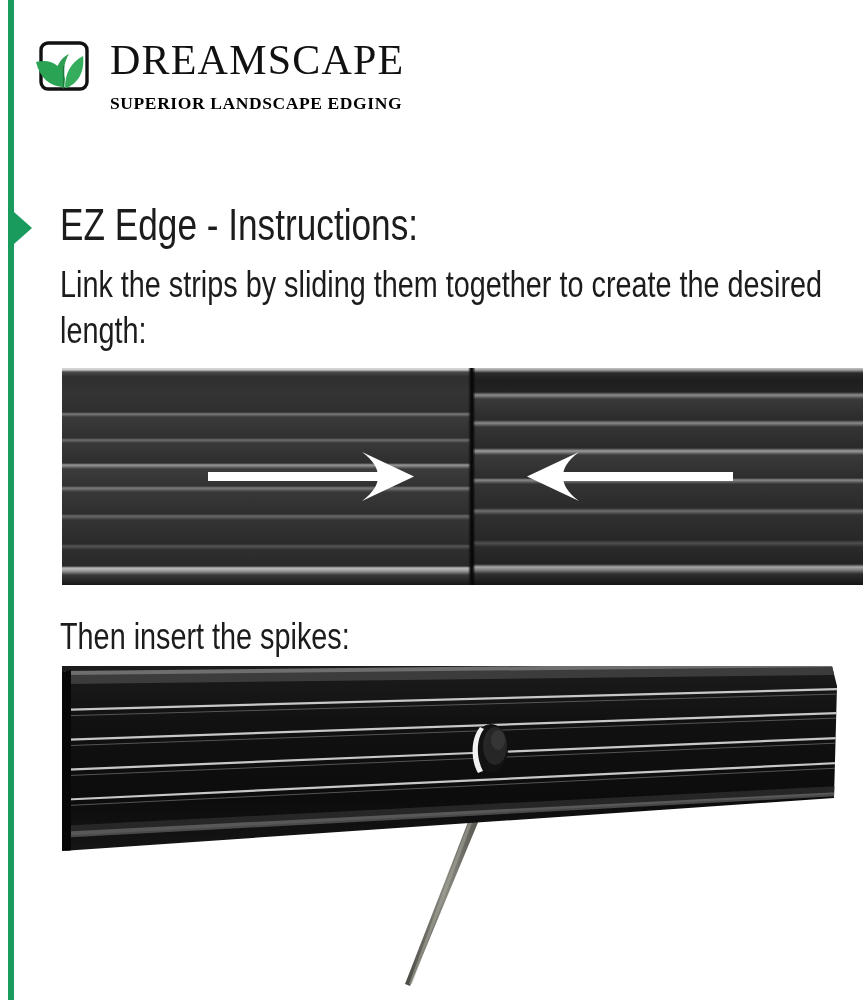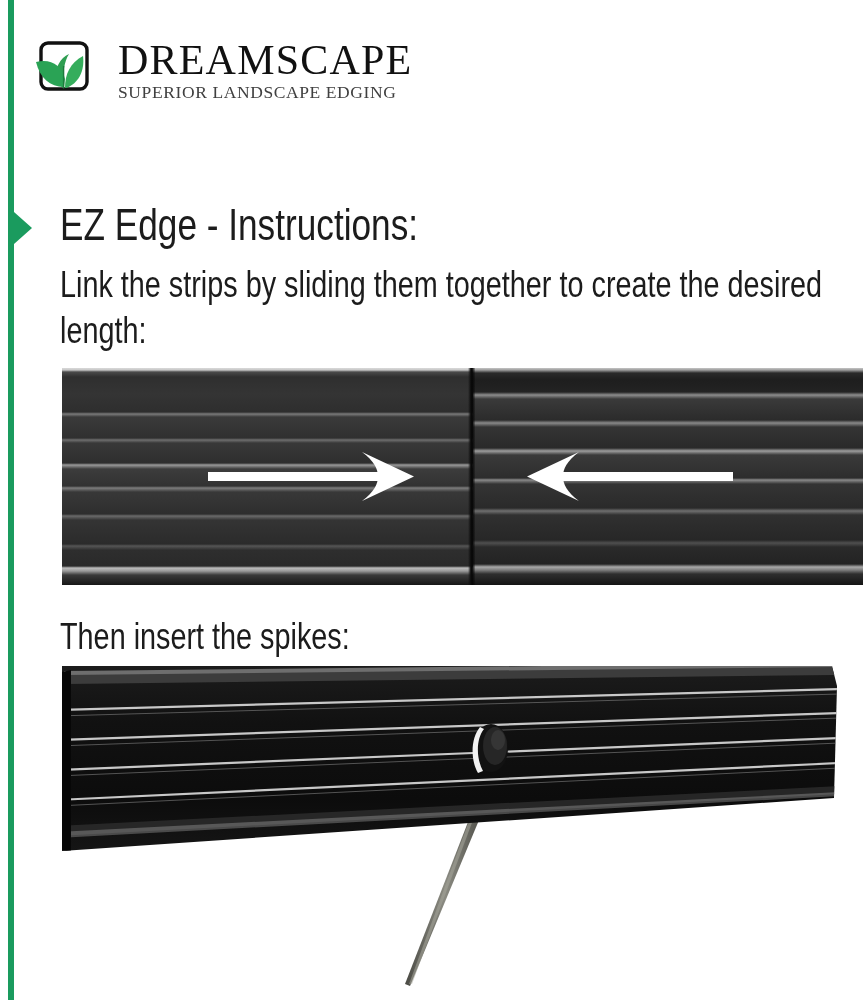--- a/index.html
+++ b/index.html
@@ -46,41 +46,41 @@
   }
   .logo-mark {
     position: absolute;
     left: 0;
     top: 0;
     width: 62px;
     height: 62px;
   }
   .logo-words {
     position: absolute;
-    left: 88px;
+    left: 80px;
     top: 0px;
     width: 310px;
   }
   .brand-name {
     font-family: "Liberation Serif", "DejaVu Serif", serif;
     font-size: 42px;
     line-height: 44px;
     letter-spacing: 1.2px;
     color: #111111;
     white-space: nowrap;
   }
   .brand-tagline {
     font-family: "Liberation Serif", "DejaVu Serif", serif;
     font-size: 17.5px;
     line-height: 20px;
     letter-spacing: 0.6px;
-    font-weight: normal;
-    color: #404040;
+    font-weight: bold;
+    color: #000000;
     white-space: nowrap;
-    margin-top: 0;
+    margin-top: 11px;
   }
 
   
   .headline {
     position: absolute;
     left: 60px;
     top: 198px;
     font-family: "Liberation Sans Narrow", "Liberation Sans", sans-serif;
     font-size: 44px;
     line-height: 54px;

